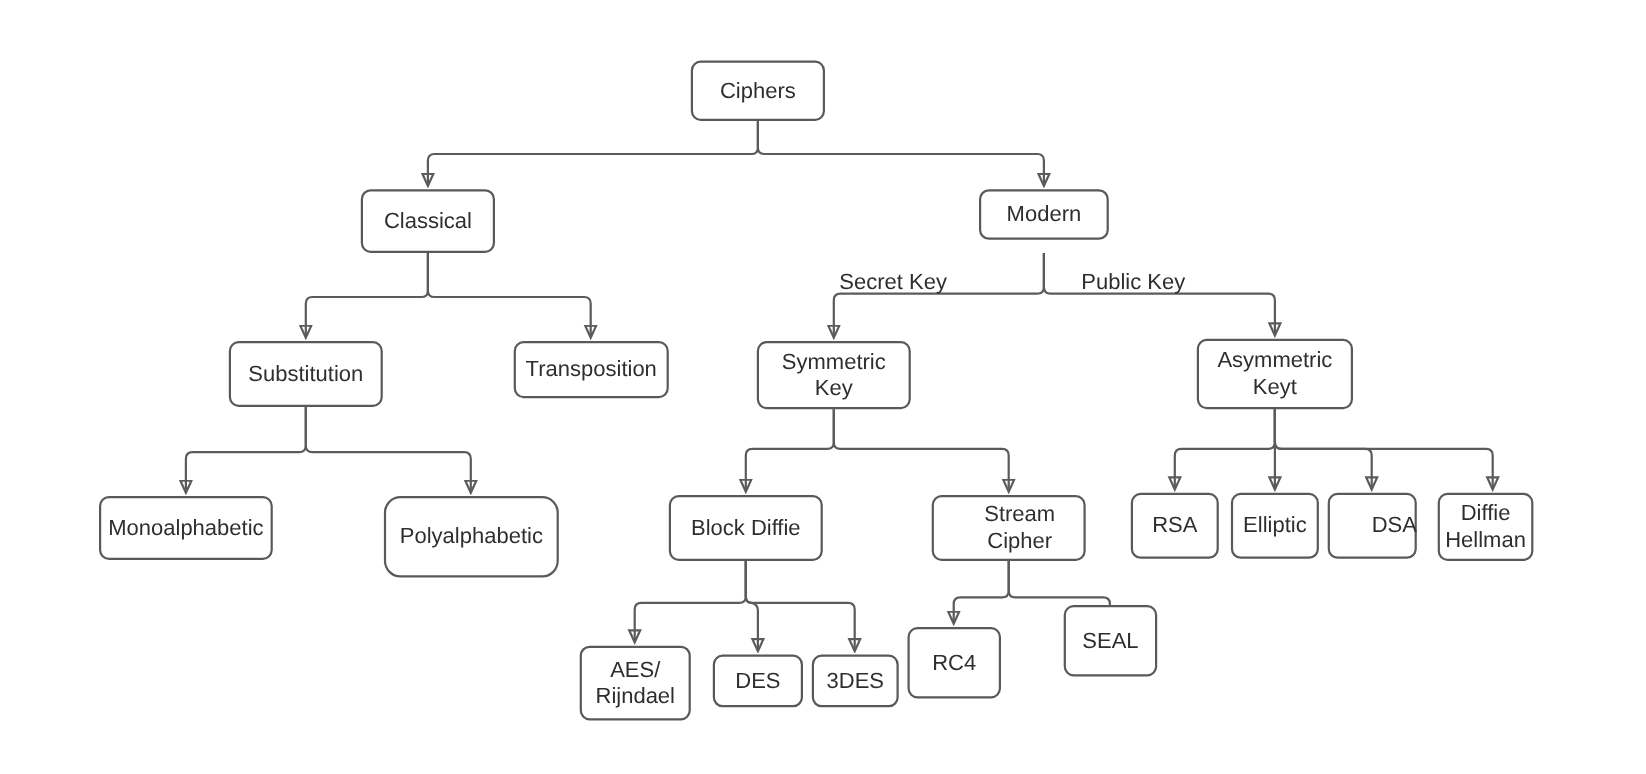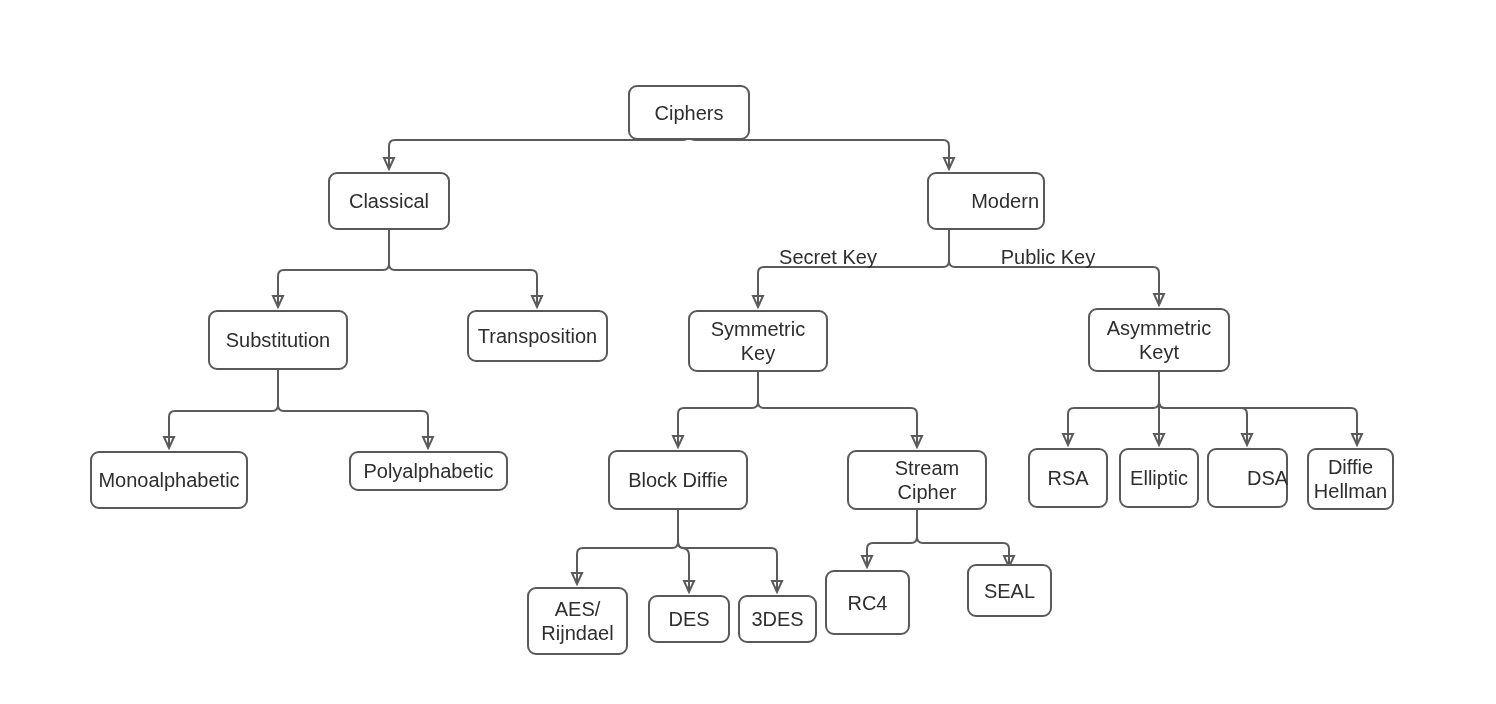--- a/index.html
+++ b/index.html
@@ -38,21 +38,21 @@
     line-height: 1.2;
     color: #2e2e2e;
     text-align: center;
     white-space: pre-line;
   }
   .edge-label {
     position: absolute;
     font-size: 20px;
     line-height: 1.1;
     color: #2e2e2e;
-    text-align: center;
+    text-align: left;
   }
 </style>
 </head>
 <body>
 
 <div class="canvas">
 
   <svg class="edge-layer" width="1496" height="704" viewBox="0 0 1496 704" xmlns="http://www.w3.org/2000/svg">
     <defs>
       <marker id="arrowhead" markerUnits="userSpaceOnUse" markerWidth="14" markerHeight="14" refX="11" refY="6.5" orient="auto">
@@ -76,29 +76,29 @@
     <path marker-end="url(#arrowhead)" d="M917,510 V537 Q917,543 923,543 H1003 Q1009,543 1009,549 V566"></path>
     <path marker-end="url(#arrowhead)" d="M1159,372 V402 Q1159,408 1153,408 H1074 Q1068,408 1068,414 V444"></path>
     <path marker-end="url(#arrowhead)" d="M1159,372 V444"></path>
     <path marker-end="url(#arrowhead)" d="M1159,372 V402 Q1159,408 1165,408 H1241 Q1247,408 1247,414 V444"></path>
     <path marker-end="url(#arrowhead)" d="M1159,372 V402 Q1159,408 1165,408 H1351 Q1357,408 1357,414 V444"></path>
   </svg>
 
   <div class="edge-label" style="left:763px; top:246px; width:130px;">Secret Key</div>
   <div class="edge-label" style="left:983px; top:246px; width:130px;">Public Key</div>
 
-  <div class="node" style="left:628px; top:55px; width:122px; height:55px;margin-top:30px;">
+  <div class="node" style="left:628px; top:55px; width:122px; height:55px;">
     <span class="node-label">Ciphers</span>
   </div>
 
   <div class="node" style="left:328px; top:172px; width:122px; height:58px;">
     <span class="node-label">Classical</span>
   </div>
 
-  <div class="node" style="left:927px; top:172px; width:118px; height:58px;justify-content:flex-end;">
+  <div class="node" style="left:890px; top:172px; width:118px; height:46px;">
     <span class="node-label">Modern</span>
   </div>
 
   <div class="node" style="left:208px; top:310px; width:140px; height:60px;">
     <span class="node-label">Substitution</span>
   </div>
 
   <div class="node" style="left:467px; top:310px; width:141px; height:52px;">
     <span class="node-label">Transposition</span>
   </div>
@@ -110,21 +110,21 @@
 
   <div class="node" style="left:1088px; top:308px; width:142px; height:64px;">
     <span class="node-label">Asymmetric
 Keyt</span>
   </div>
 
   <div class="node" style="left:90px; top:451px; width:158px; height:58px;">
     <span class="node-label">Monoalphabetic</span>
   </div>
 
-  <div class="node" style="left:349px; top:451px; width:159px; height:40px;">
+  <div class="node" style="left:349px; top:451px; width:159px; height:74px;border-radius:15px;">
     <span class="node-label">Polyalphabetic</span>
   </div>
 
   <div class="node" style="left:608px; top:450px; width:140px; height:60px;">
     <span class="node-label">Block Diffie</span>
   </div>
 
   <div class="node" style="left:847px; top:450px; width:140px; height:60px;padding-left:24px;">
     <span class="node-label">Stream
 Cipher</span>
@@ -157,17 +157,17 @@
   </div>
 
   <div class="node" style="left:738px; top:595px; width:79px; height:48px;">
     <span class="node-label">3DES</span>
   </div>
 
   <div class="node" style="left:825px; top:570px; width:85px; height:65px;">
     <span class="node-label">RC4</span>
   </div>
 
-  <div class="node" style="left:967px; top:564px; width:85px; height:53px;">
+  <div class="node" style="left:967px; top:550px; width:85px; height:65px;">
     <span class="node-label">SEAL</span>
   </div>
 
 </div>
 
 </body></html>

